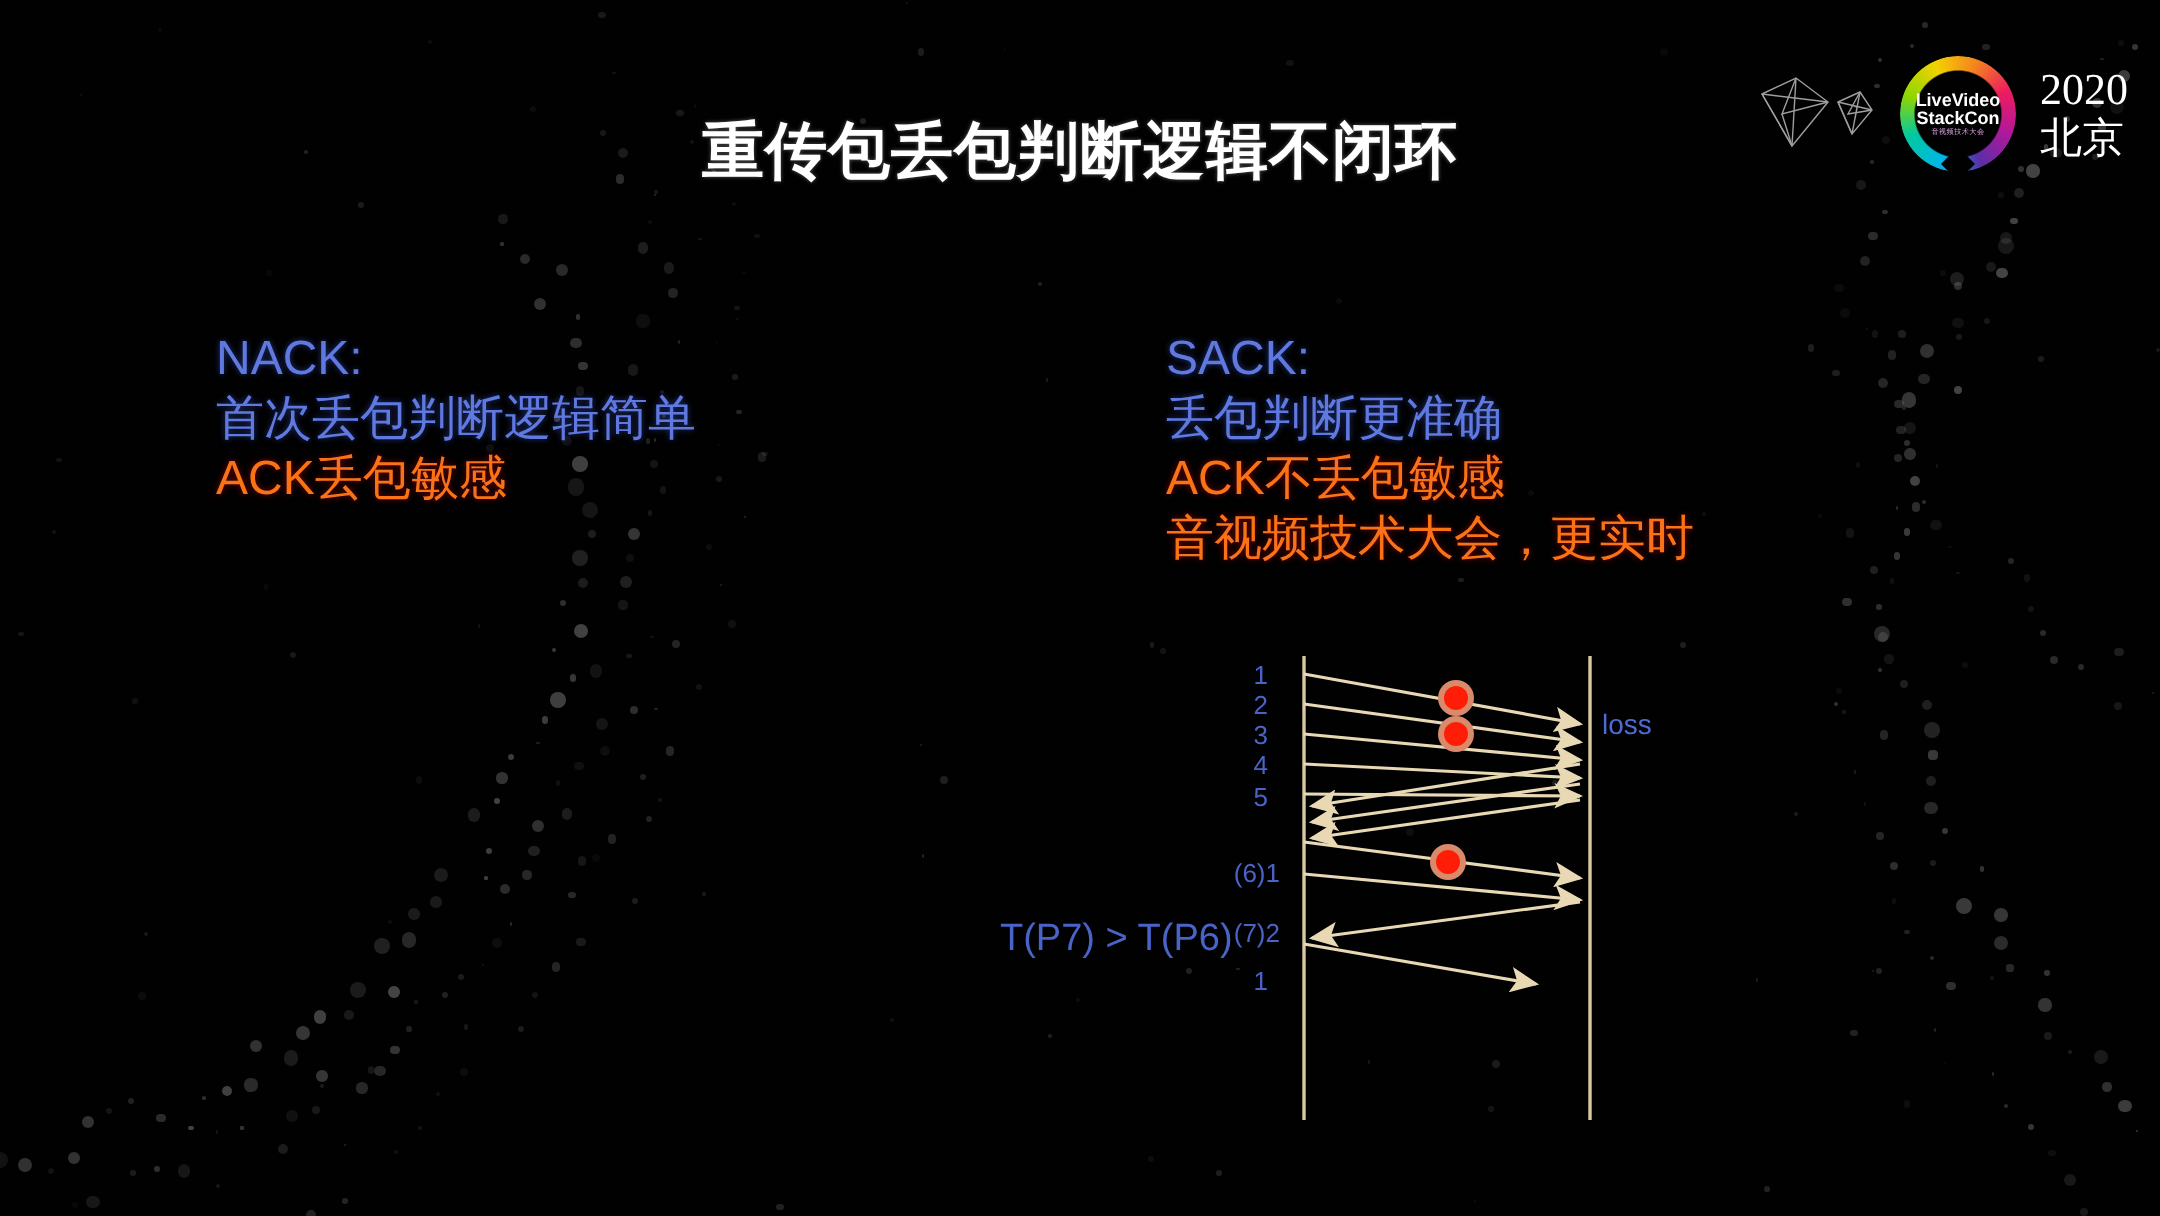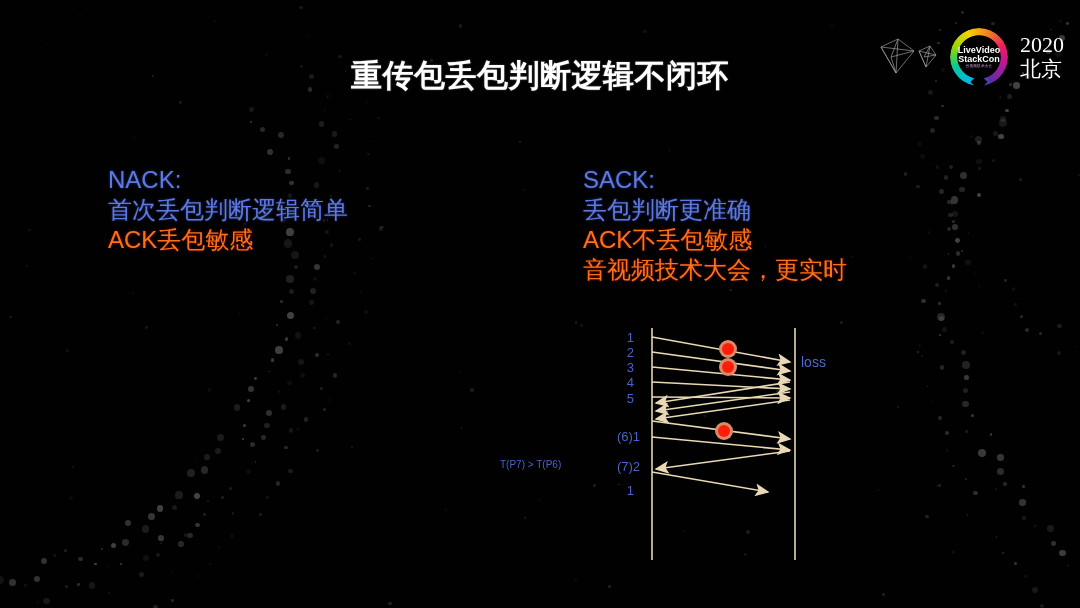--- a/index.html
+++ b/index.html
@@ -80,21 +80,21 @@
   #col-sack { left:583px; }
   .col .line { font-size:24px; line-height:30px; white-space:nowrap; }
   .blue { color:#5f79e0; text-shadow:0 0 3px rgba(70,100,230,.55); }
   .red  { color:#f97316; text-shadow:0 0 3px rgba(250,20,20,.5); }
 
   
   #diagram { position:absolute; left:490px; top:320px; width:400px; height:260px; }
   #diagram svg { display:block; }
   #tp-label {
     position:absolute; left:10px; top:139px;
-    color:#4a63c8; font-size:10px; white-space:nowrap;
+    color:#4a63c8; font-size:19px; white-space:nowrap;
   }
   #loss-label {
     position:absolute; left:311px; top:34px;
     color:#4f6ad0; font-size:14px;
   }
   .axlabel { fill:#4a63c8; font-size:13px; font-family:"Liberation Sans", sans-serif; }
   .seqline { stroke:#e8d9b4; stroke-width:1.6; fill:none; }
   .axis    { stroke:#d8c9a4; stroke-width:1.7; }
   .head    { fill:#e8d9b4; }
   .pkt-o   { fill:#d98a6a; }

